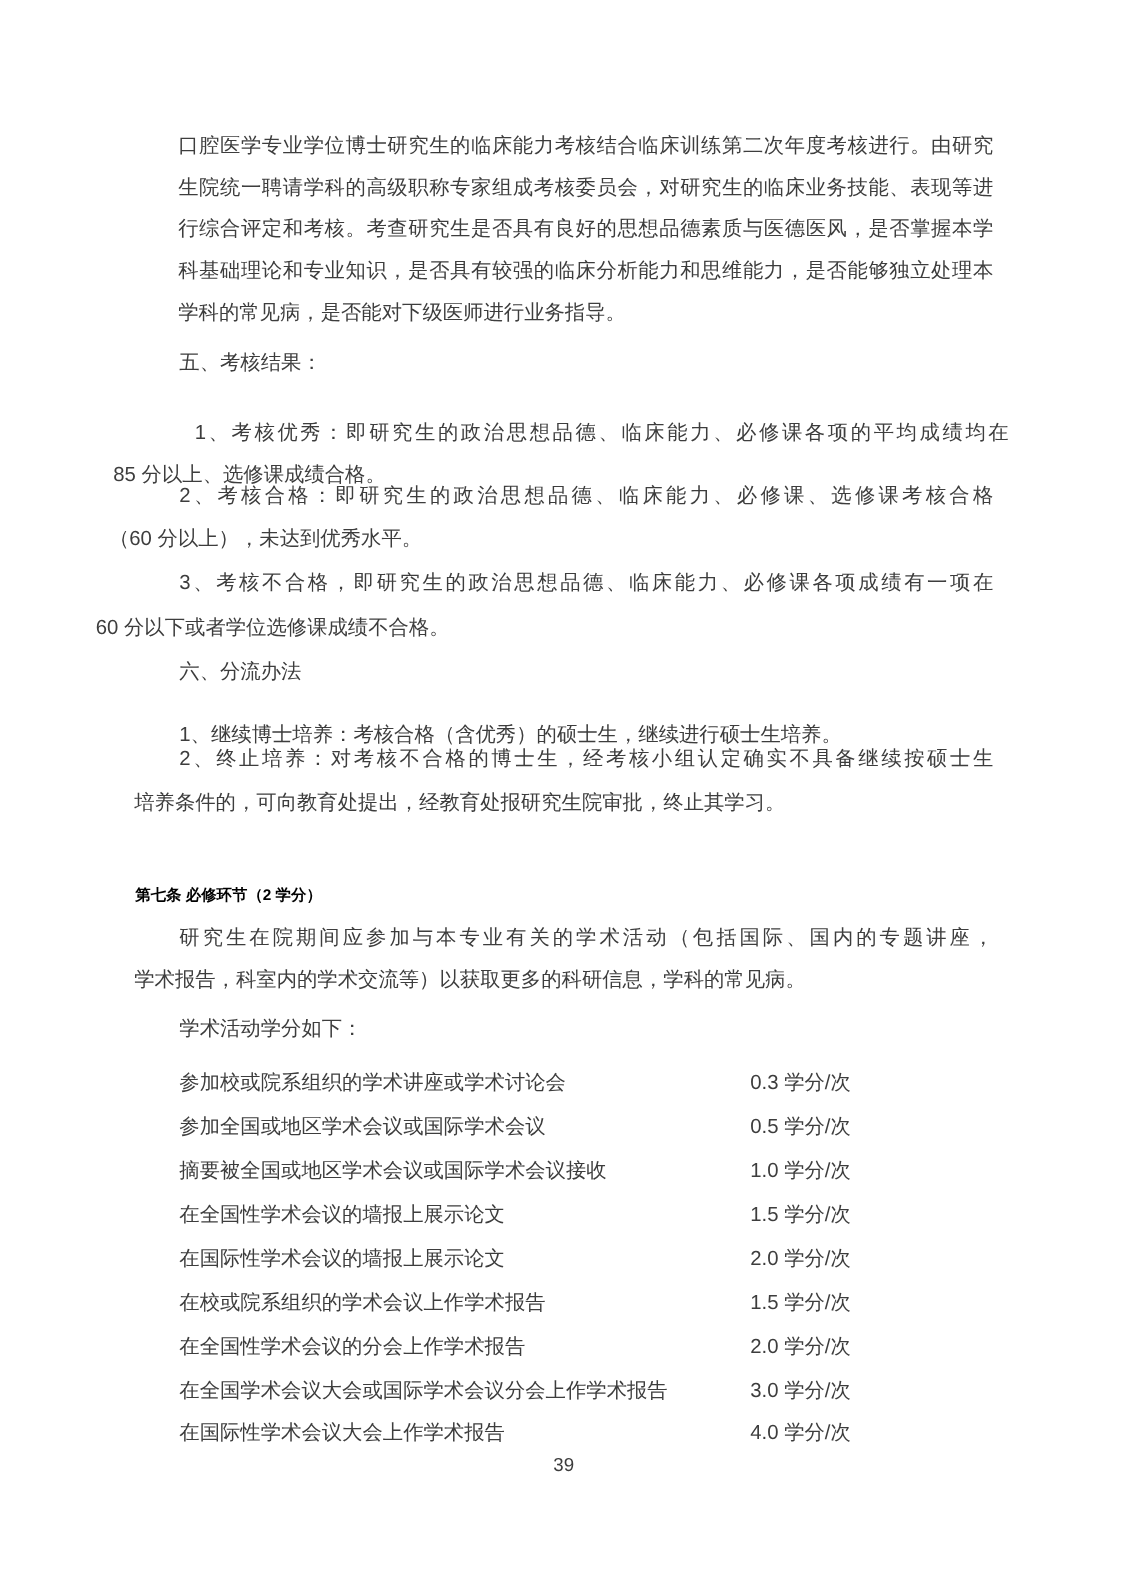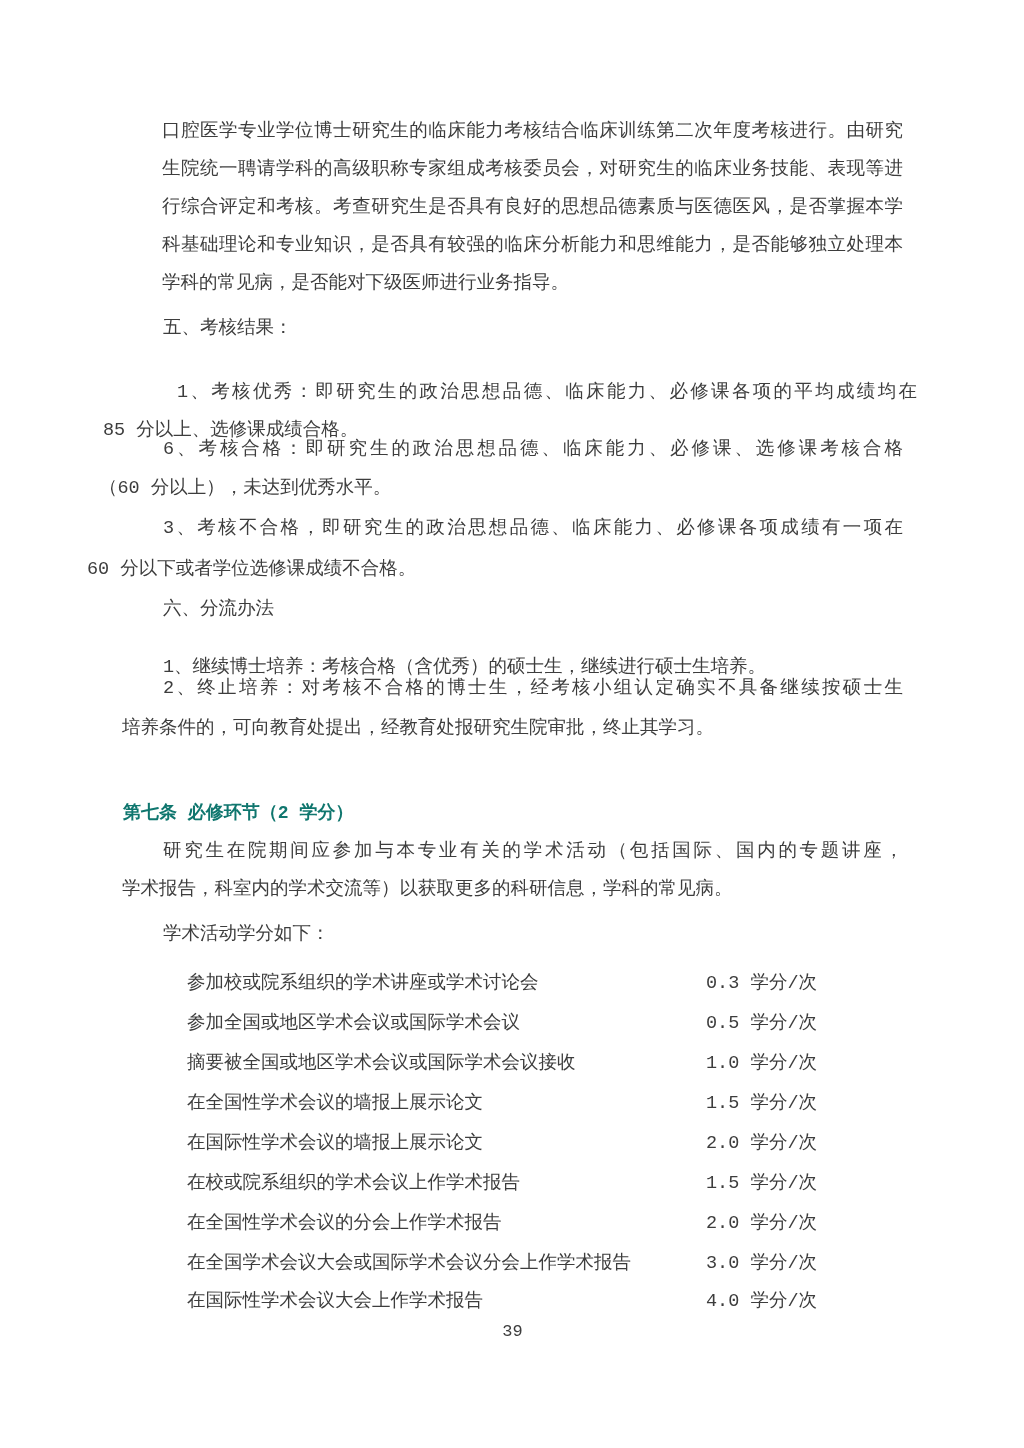--- a/index.html
+++ b/index.html
@@ -5,51 +5,50 @@
   html, body {
     margin: 0;
     padding: 0;
     background: #ffffff;
   }
   .page {
     position: relative;
     width: 1024px;
     height: 1384px;
     background: #ffffff;
-    font-family: Liberation Mono, monospace;
+    font-family: Liberation Sans, sans-serif;
     color: #3d3d3d;
     overflow: hidden;
   }
   .ln {
     position: absolute;
     font-size: 18.5px;
     line-height: 28px;
     height: 28px;
     white-space: pre;
   }
   .fill {
     white-space: normal;
     text-align: justify;
     text-align-last: justify;
     text-justify: inter-character;
   }
   .heading {
     font-weight: bold;
-    font-size: 18px;
-    color: #0f766e;
+    font-size: 14px;
+    color: #000000;
     text-align: center;
   }
   .row {
     position: absolute;
     left: 163px;
     width: 741px;
     height: 28px;
     font-size: 18.5px;
     line-height: 28px;
-    margin-left: 24px;
   }
   .row .activity {
     position: absolute;
     left: 0;
     top: 0;
     white-space: pre;
   }
   .row .credit {
     position: absolute;
     left: 519px;
@@ -73,21 +72,21 @@
 
   <div class="ln fill" style="left:162px; top:118px; width:741px;">口腔医学专业学位博士研究生的临床能力考核结合临床训练第二次年度考核进行。由研究</div>
   <div class="ln fill" style="left:162px; top:156px; width:741px;">生院统一聘请学科的高级职称专家组成考核委员会，对研究生的临床业务技能、表现等进</div>
   <div class="ln fill" style="left:162px; top:194px; width:741px;">行综合评定和考核。考查研究生是否具有良好的思想品德素质与医德医风，是否掌握本学</div>
   <div class="ln fill" style="left:162px; top:232px; width:741px;">科基础理论和专业知识，是否具有较强的临床分析能力和思维能力，是否能够独立处理本</div>
   <div class="ln" style="left:162px; top:270px;">学科的常见病，是否能对下级医师进行业务指导。</div>
 
   <div class="ln" style="left:163px; top:315px;">五、考核结果：</div>
   <div class="ln fill" style="left:177px; top:353px; width:740px;margin-top:26px;">1、考核优秀：即研究生的政治思想品德、临床能力、必修课各项的平均成绩均在</div>
   <div class="ln" style="left:103px; top:393px;margin-top:24px;">85 分以上、选修课成绩合格。</div>
-  <div class="ln fill" style="left:163px; top:436px; width:740px;">6、考核合格：即研究生的政治思想品德、临床能力、必修课、选修课考核合格</div>
+  <div class="ln fill" style="left:163px; top:436px; width:740px;">2、考核合格：即研究生的政治思想品德、临床能力、必修课、选修课考核合格</div>
   <div class="ln" style="left:99px; top:475px;">（60 分以上），未达到优秀水平。</div>
   <div class="ln fill" style="left:163px; top:515px; width:740px;">3、考核不合格，即研究生的政治思想品德、临床能力、必修课各项成绩有一项在</div>
   <div class="ln" style="left:87px; top:556px;text-align:right;">60 分以下或者学位选修课成绩不合格。</div>
 
   <div class="ln" style="left:163px; top:596px;">六、分流办法</div>
   <div class="ln" style="left:163px; top:635px;margin-top:19px;">1、继续博士培养：考核合格（含优秀）的硕士生，继续进行硕士生培养。</div>
   <div class="ln fill" style="left:163px; top:675px; width:740px;">2、终止培养：对考核不合格的博士生，经考核小组认定确实不具备继续按硕士生</div>
   <div class="ln" style="left:122px; top:715px;">培养条件的，可向教育处提出，经教育处报研究生院审批，终止其学习。</div>
 
   <div class="ln heading" style="left:123px; top:799px;">第七条 必修环节（2 学分）</div>

